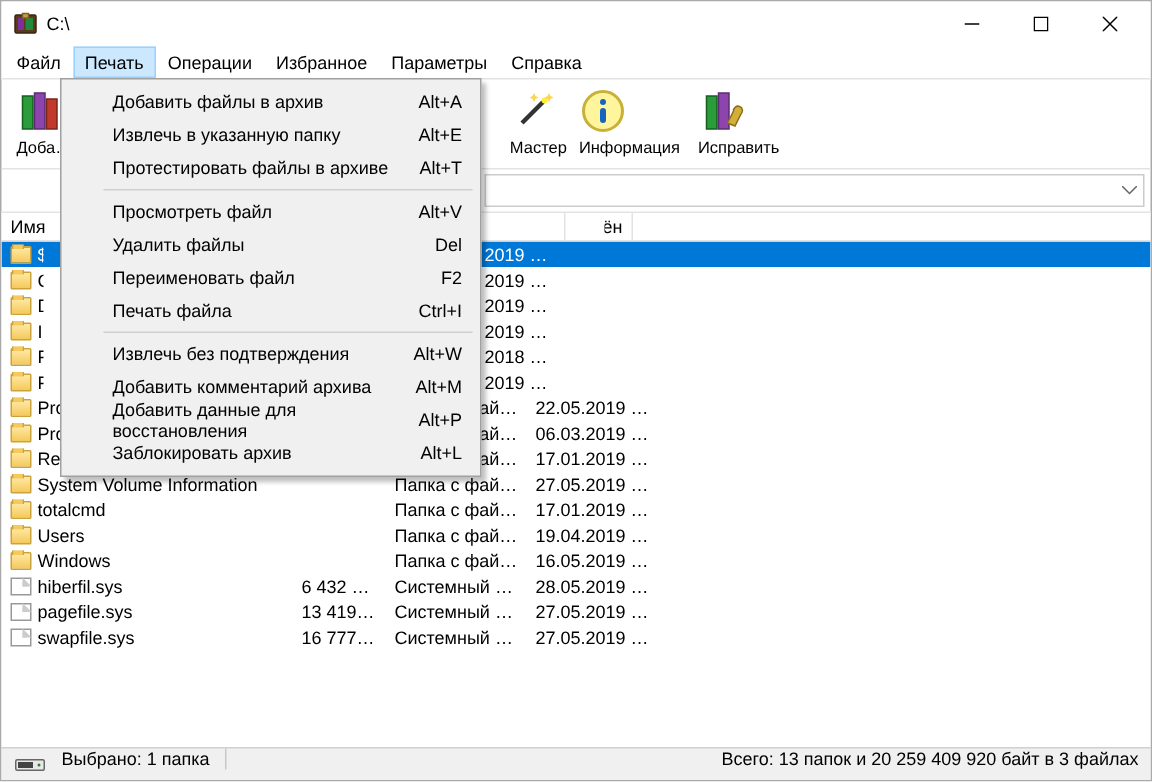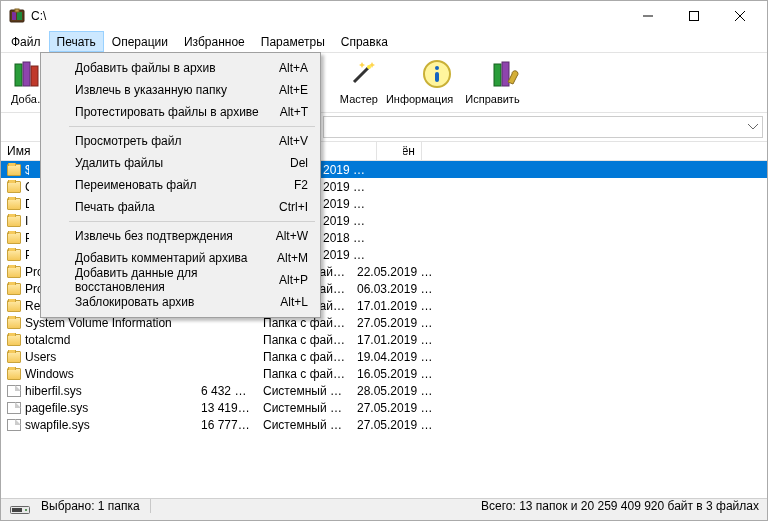--- a/index.html
+++ b/index.html
@@ -13,24 +13,24 @@
   .titlebar .win-controls { display: flex; }
   .titlebar .win-btn { width: 46px; height: 30px; display: flex; align-items: center; justify-content: center; color: #000; }
 
   
   .menubar { height: 22px; display: flex; align-items: stretch; border-bottom: 1px solid #e3e3e3; background: #fff; padding-left: 2px; }
   .menubar .menu-item { padding: 0 8px; display: flex; align-items: center; color: #000; }
   .menubar .menu-item.active { background: #cce8ff; border: 1px solid #99d1ff; padding: 0 7px; }
 
   
   .toolbar { height: 60px; display: flex; align-items: stretch; border-bottom: 1px solid #e3e3e3; padding: 2px 0 0 4px; }
-  .tool-btn { width: auto; min-width: 56px; display: flex; flex-direction: column; align-items: flex-end; justify-content: flex-start; padding: 3px 6px 0 6px; gap: 3px; }
+  .tool-btn { width: auto; min-width: 56px; display: flex; flex-direction: column; align-items: flex-start; justify-content: flex-start; padding: 3px 6px 0 6px; gap: 3px; }
   .tool-btn .tool-icon { width: 32px; height: 32px; display: flex; align-items: center; justify-content: center; }
   .tool-btn .tool-label { color: #000; font-size: 11px; }
-  .tool-half { min-width: 14px; overflow: hidden; padding-left: 0; padding-right: 2px; align-items: flex-end; }
+  .tool-half { min-width: 14px; overflow: hidden; padding-left: 0; padding-right: 2px; align-items: flex-start; }
 
   
   .addressbar { height: 22px; border: 1px solid #ccc; margin: 3px 4px; display: flex; align-items: center; padding: 0 4px; }
   .addressbar .chev { margin-left: auto; color: #666; }
 
   
   .list-header { height: 20px; display: flex; border-top: 1px solid #e3e3e3; border-bottom: 1px solid #e3e3e3; background: #fff; gap: 13px; }
   .list-header .col { border-right: 1px solid #e3e3e3; display: flex; align-items: center; padding: 0 6px; color: #000; overflow: hidden; white-space: nowrap; }
   .col-name { width: 194px; }
   .col-size { width: 62px; text-align: right; justify-content: flex-end; }

